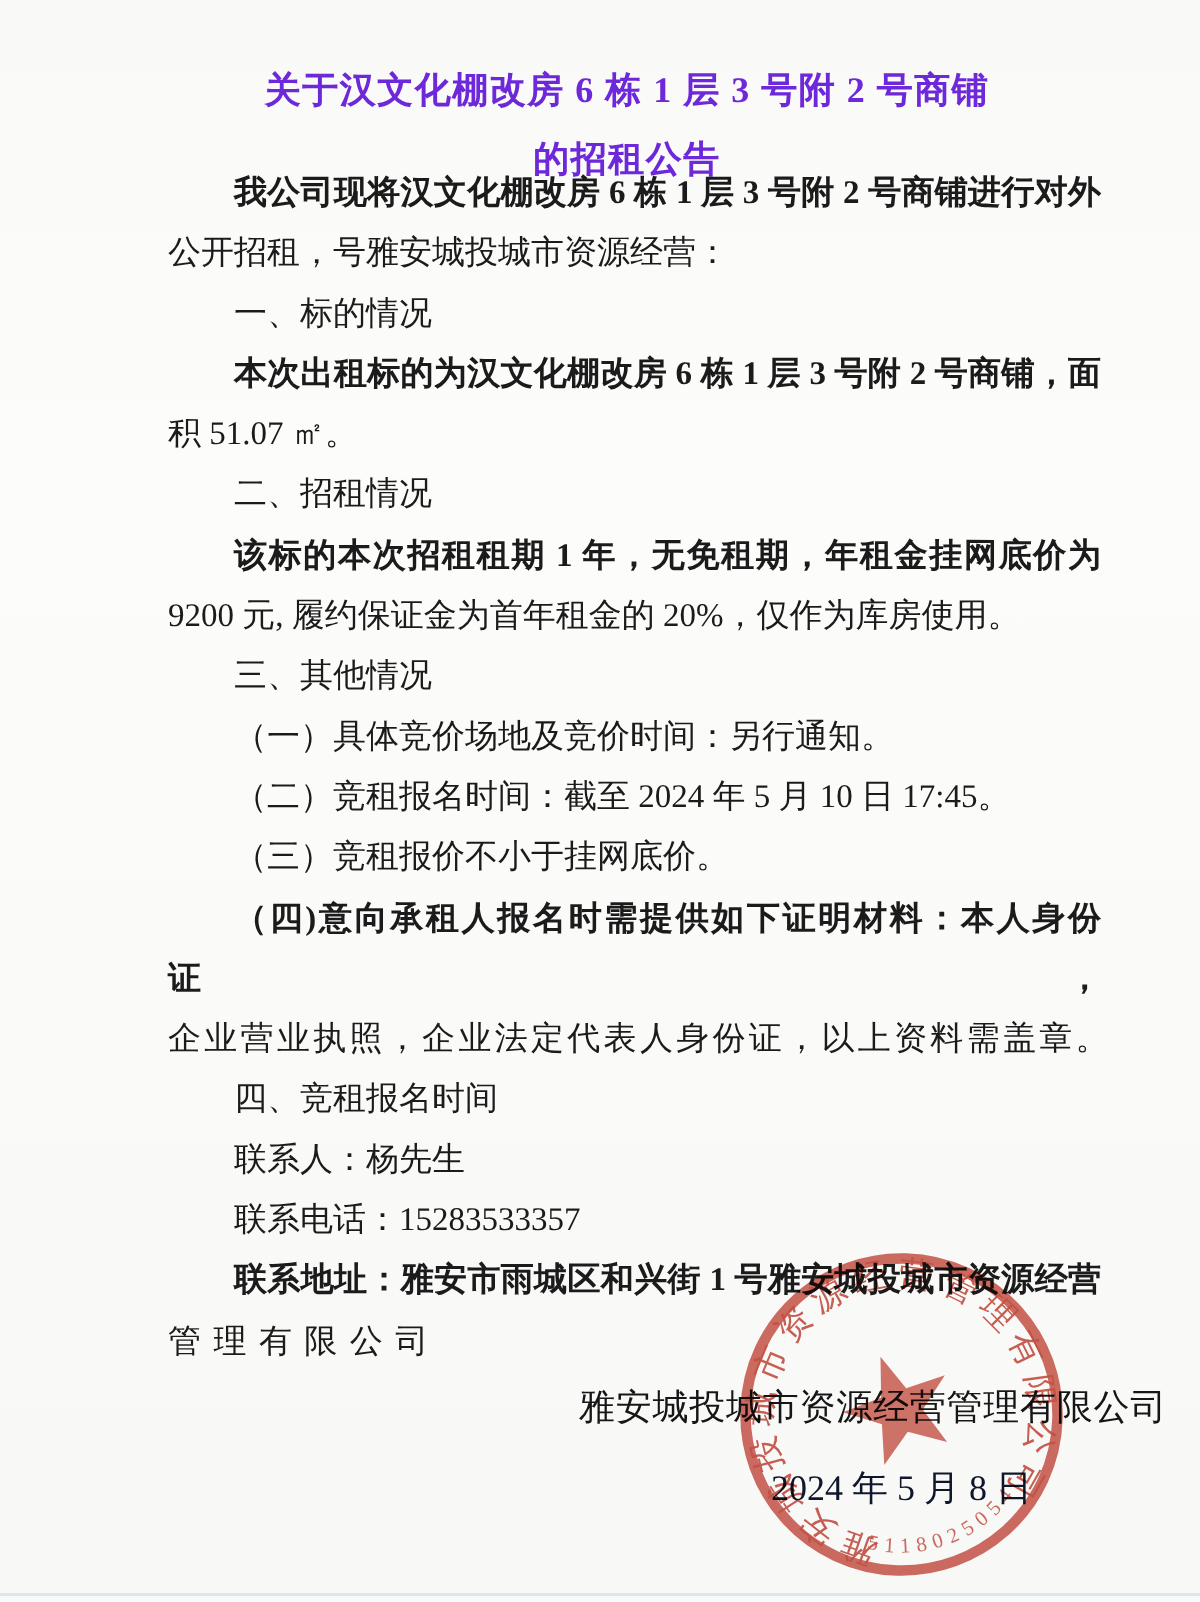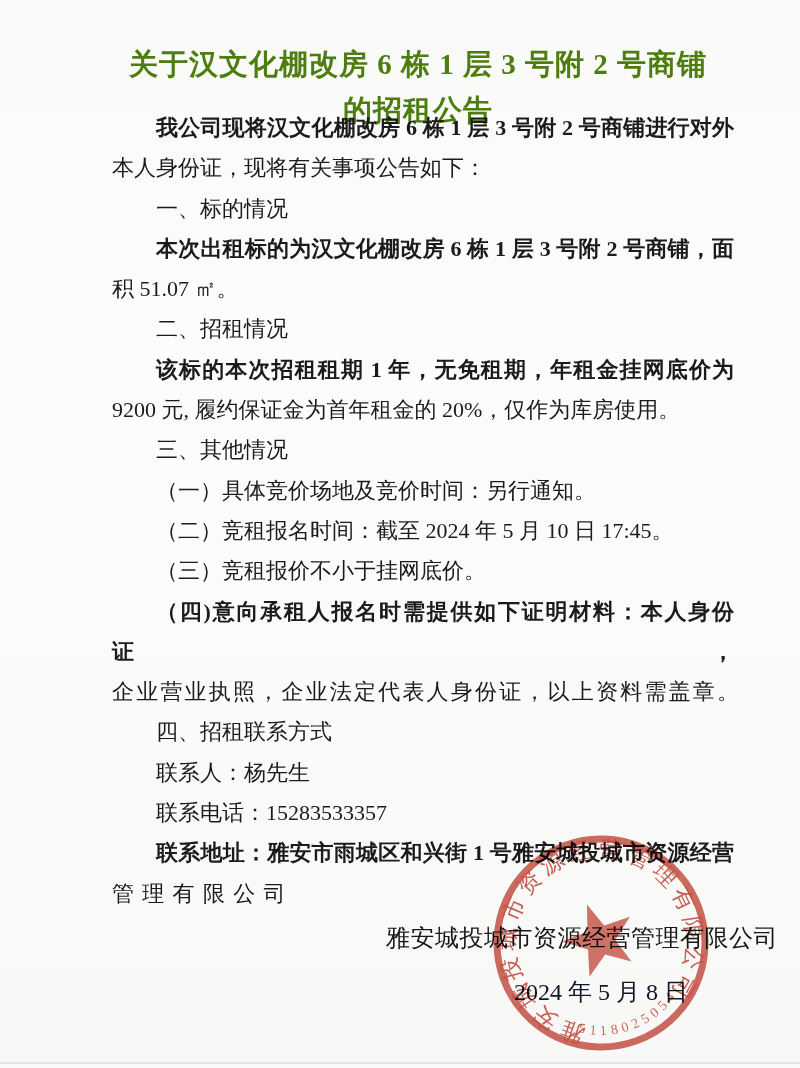--- a/index.html
+++ b/index.html
@@ -13,22 +13,22 @@
     color:#1b1b1b;
   }
   
   .page::before{
     content:"";position:absolute;inset:0;
     background:linear-gradient(180deg,rgba(0,0,0,0.012),rgba(0,0,0,0) 30%,rgba(0,0,0,0.015) 95%);
     pointer-events:none;
   }
   .title{
     position:absolute;top:22px;left:36px;width:764px;
-    text-align:center;font-weight:bold;color:#4d7c0f;
-    font-size:29px;line-height:46px;letter-spacing:1px;
+    text-align:center;font-weight:bold;color:#6d28d9;
+    font-size:24px;line-height:46px;letter-spacing:1px;
   }
   .title span{display:block;}
   .body-text{
     position:absolute;top:108px;left:112px;width:622px;
     font-size:22px;line-height:40.3px;
   }
   .line{white-space:nowrap;}
   .ind{text-indent:2em;}
   .fill{white-space:normal;text-align:justify;text-align-last:justify;font-weight:bold;}
   .sp2{letter-spacing:2.2px;}
@@ -64,34 +64,34 @@
 
 <div class="page">
 
   <h1 class="title">
     <span>关于汉文化棚改房 6 栋 1 层 3 号附 2 号商铺</span>
     <span>的招租公告</span>
   </h1>
 
   <div class="body-text">
     <div class="line ind fill">我公司现将汉文化棚改房 6 栋 1 层 3 号附 2 号商铺进行对外</div>
-    <div class="line">本人身份证，现将有关事项公告如下：</div>
+    <div class="line">公开招租，号雅安城投城市资源经营：</div>
     <div class="line ind">一、标的情况</div>
     <div class="line ind fill">本次出租标的为汉文化棚改房 6 栋 1 层 3 号附 2 号商铺，面</div>
     <div class="line">积 51.07 ㎡。</div>
     <div class="line ind">二、招租情况</div>
     <div class="line ind fill">该标的本次招租租期 1 年，无免租期，年租金挂网底价为</div>
     <div class="line">9200 元, 履约保证金为首年租金的 20%，仅作为库房使用。</div>
     <div class="line ind">三、其他情况</div>
     <div class="line ind">（一）具体竞价场地及竞价时间：另行通知。</div>
     <div class="line ind">（二）竞租报名时间：截至 2024 年 5 月 10 日 17:45。</div>
     <div class="line ind">（三）竞租报价不小于挂网底价。</div>
     <div class="line ind fill">（四)意向承租人报名时需提供如下证明材料：本人身份证，</div>
     <div class="line sp2">企业营业执照，企业法定代表人身份证，以上资料需盖章。</div>
-    <div class="line ind">四、招租联系方式</div>
+    <div class="line ind">四、竞租报名时间</div>
     <div class="line ind">联系人：杨先生</div>
     <div class="line ind">联系电话：15283533357</div>
     <div class="line ind fill">联系地址：雅安市雨城区和兴街 1 号雅安城投城市资源经营</div>
     <div class="line sp8">管理有限公司</div>
   </div>
 
   <div class="sig-company">雅安城投城市资源经营管理有限公司</div>
   <div class="sig-date">2024 年 5 月 8 日</div>
 
   <svg class="seal" viewBox="0 0 230 230" xmlns="http://www.w3.org/2000/svg">

